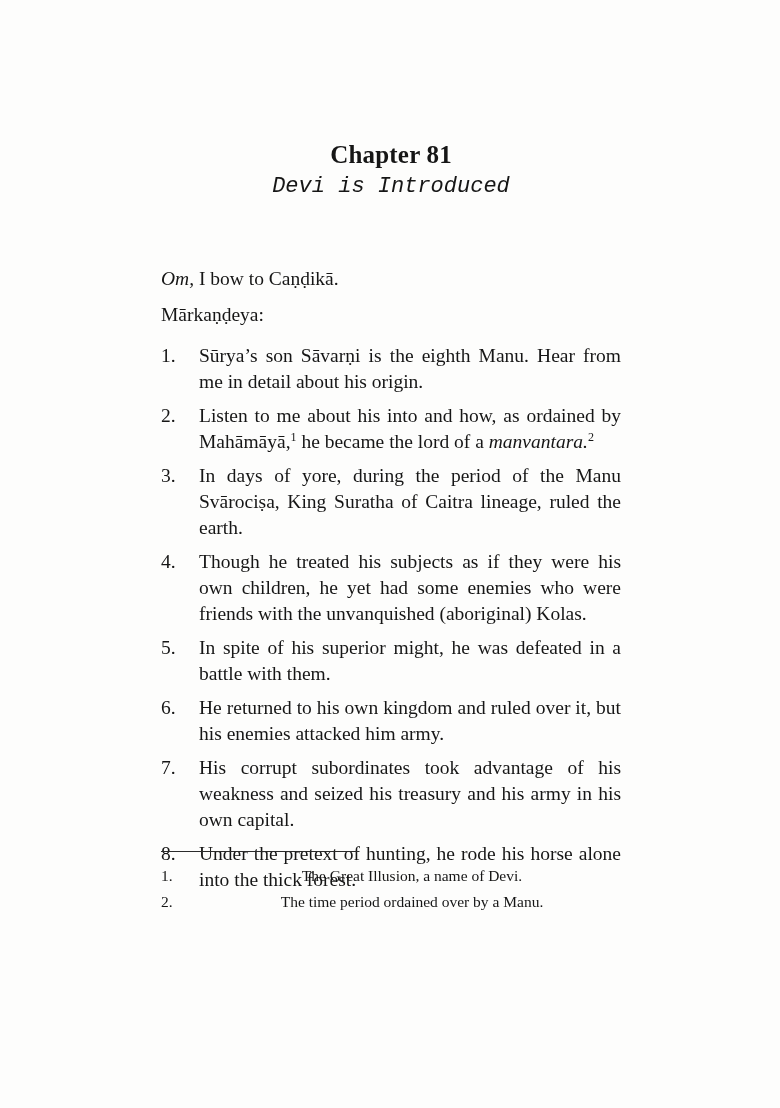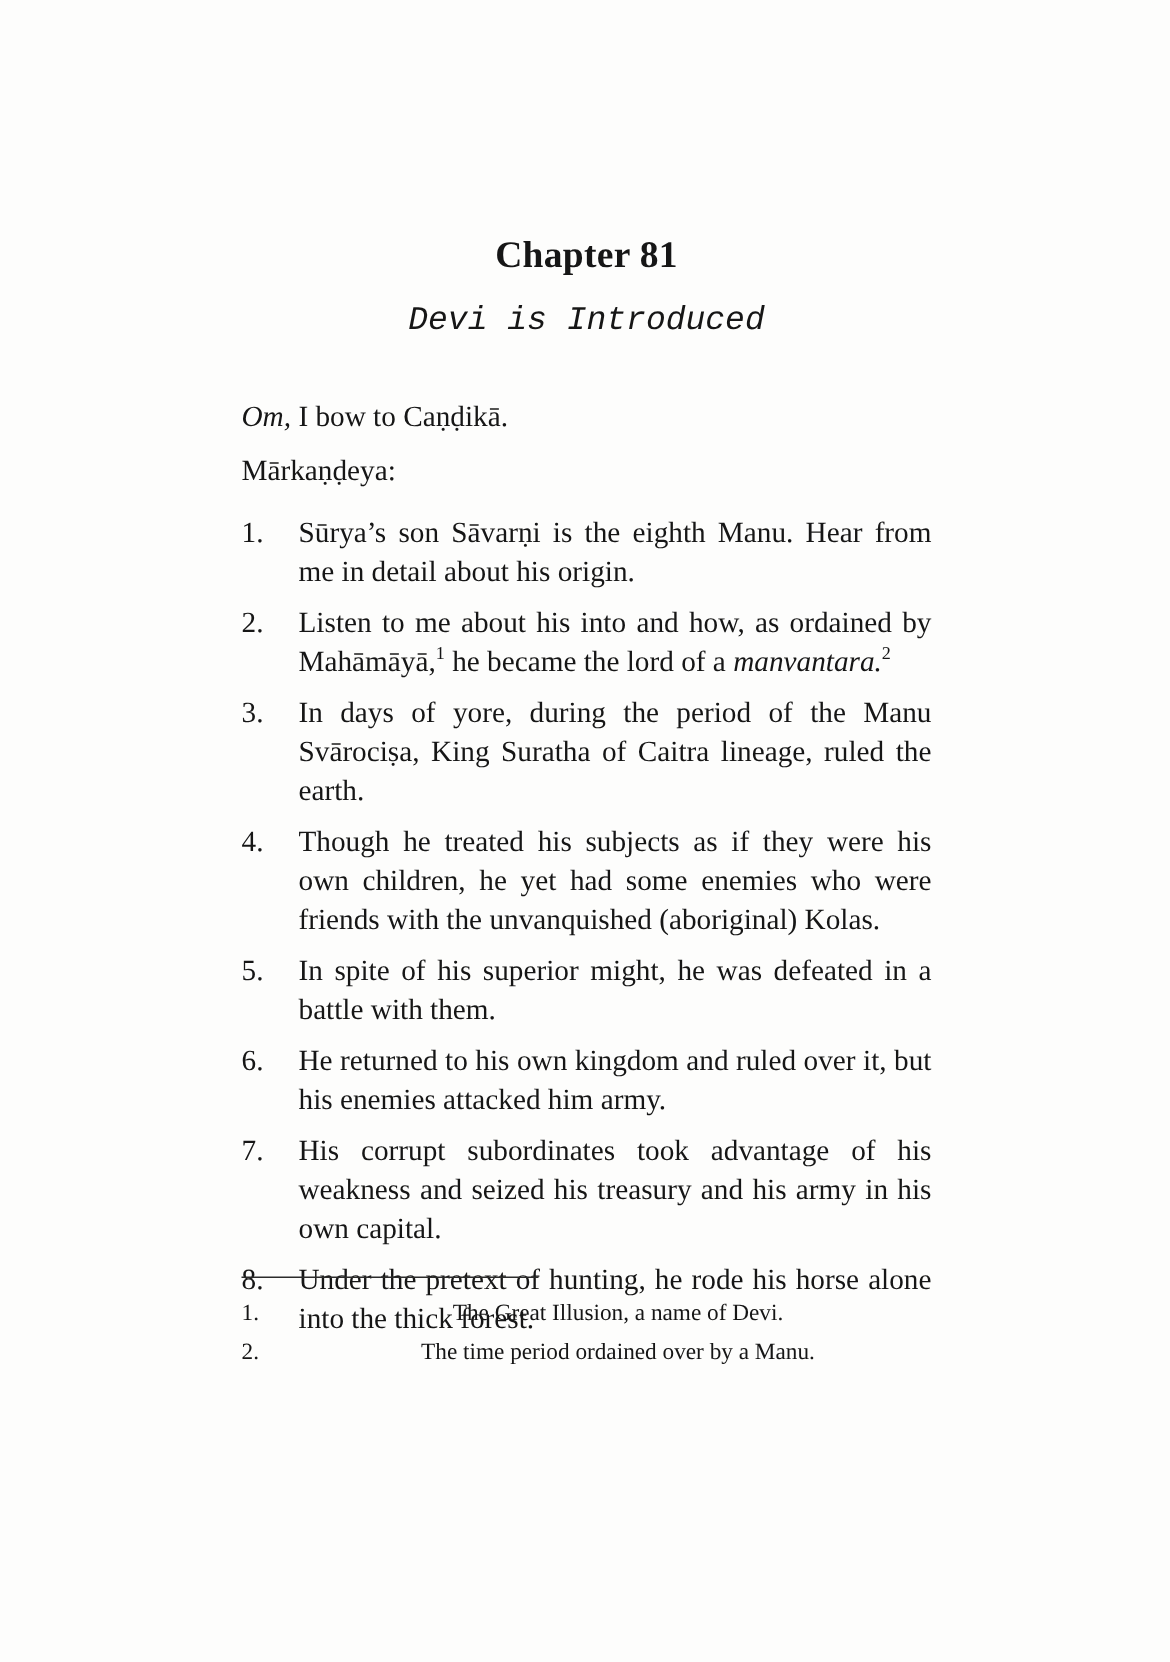--- a/index.html
+++ b/index.html
@@ -15,21 +15,21 @@
     overflow: hidden;
   }
   .heading {
     position: absolute;
     top: 141px;
     left: 161px;
     width: 460px;
     text-align: center;
   }
   .chapter-title {
-    margin: 16px;
+    margin: 0;
     font-size: 25px;
     font-weight: bold;
     letter-spacing: 0.2px;
   }
   .chapter-subtitle {
     margin: 5px 0 16px 0;
     font-size: 22px;
     font-weight: normal;
     font-style: italic;
     font-family: Liberation Mono, monospace;

